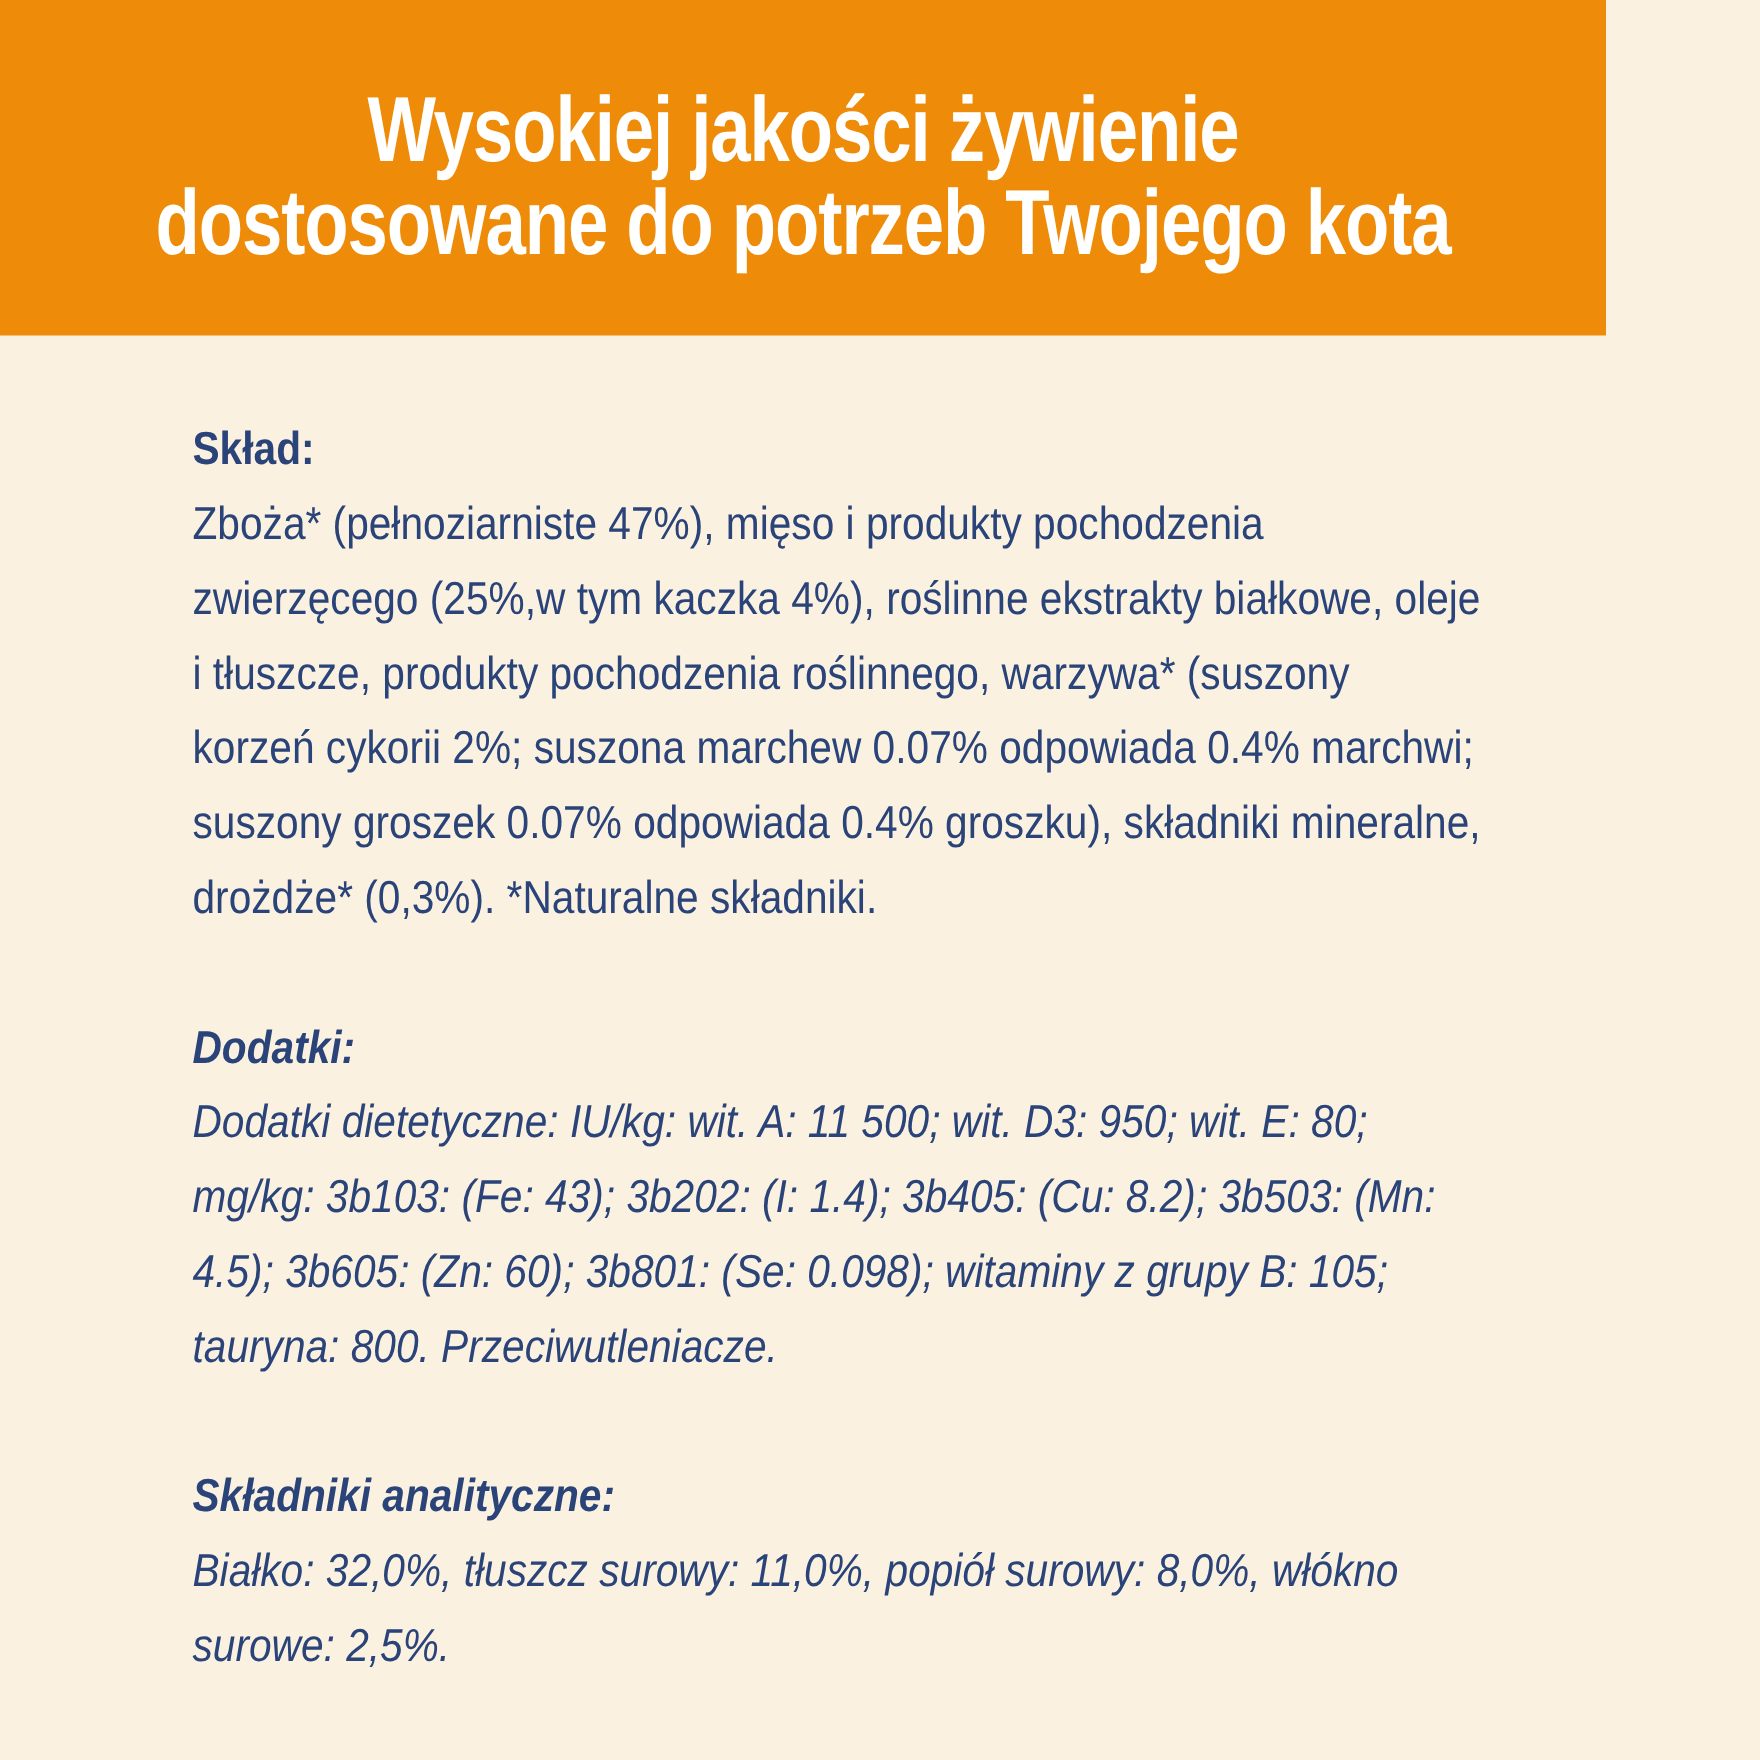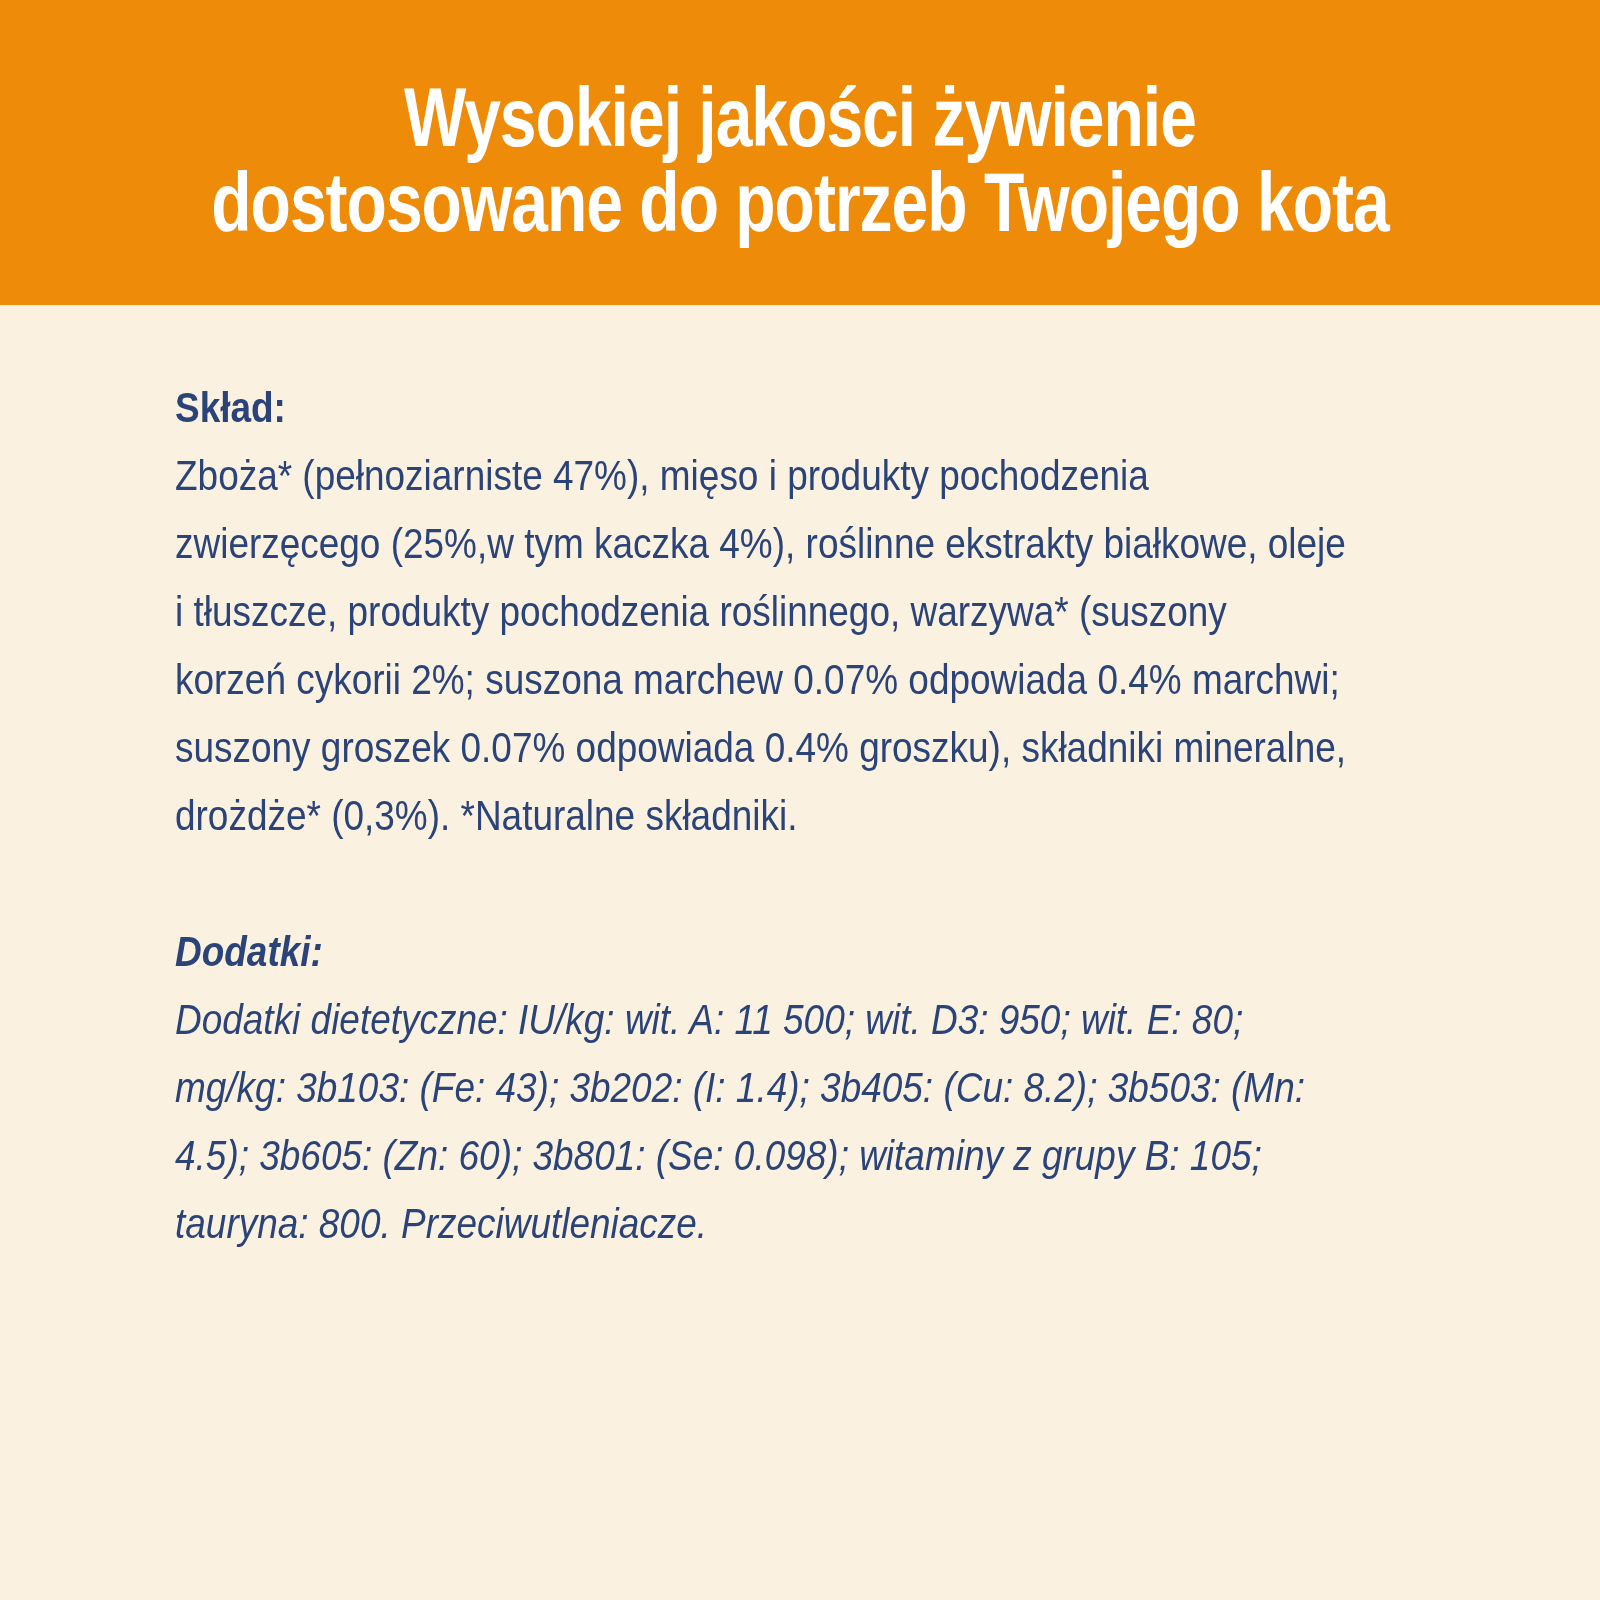--- a/index.html
+++ b/index.html
@@ -12,21 +12,21 @@
     width: 1600px;
     height: 1600px;
     margin: 0 auto;
     overflow: hidden;
     background: var(--body-bg, #FAF1E1);
     font-family: "Liberation Sans", "DejaVu Sans", sans-serif;
   }
   
   .hero {
     box-sizing: border-box;
-    width: 1600px;
+    width: 1460px;
     height: 305px;
     background: var(--hero-bg, #EE8C0A);
     display: flex;
     align-items: center;
     justify-content: center;
   }
   .hero h1 {
     margin: 0;
     padding-top: 14px;
     text-align: center;
@@ -90,15 +90,20 @@
     </section>
 
     <section>
       <h2 class="line">Dodatki:</h2>
       <p class="line">Dodatki dietetyczne: IU/kg: wit. A: 11 500; wit. D3: 950; wit. E: 80;</p>
       <p class="line">mg/kg: 3b103: (Fe: 43); 3b202: (I: 1.4); 3b405: (Cu: 8.2); 3b503: (Mn:</p>
       <p class="line">4.5); 3b605: (Zn: 60); 3b801: (Se: 0.098); witaminy z grupy B: 105;</p>
       <p class="line">tauryna: 800. Przeciwutleniacze.</p>
     </section>
 
+    <section>
+      <h2 class="line">Składniki analityczne:</h2>
+      <p class="line">Białko: 32,0%, tłuszcz surowy: 11,0%, popiół surowy: 8,0%, włókno</p>
+      <p class="line">surowe: 2,5%.</p>
+    </section>
 
   </main>
 </div>
 
 </body></html>

